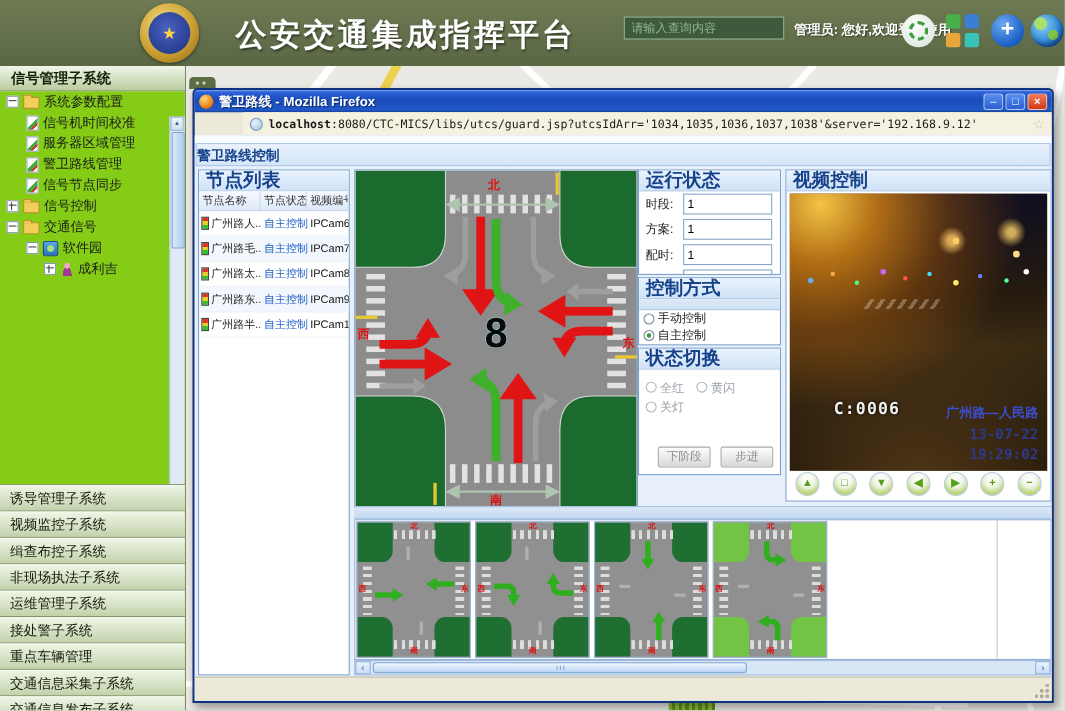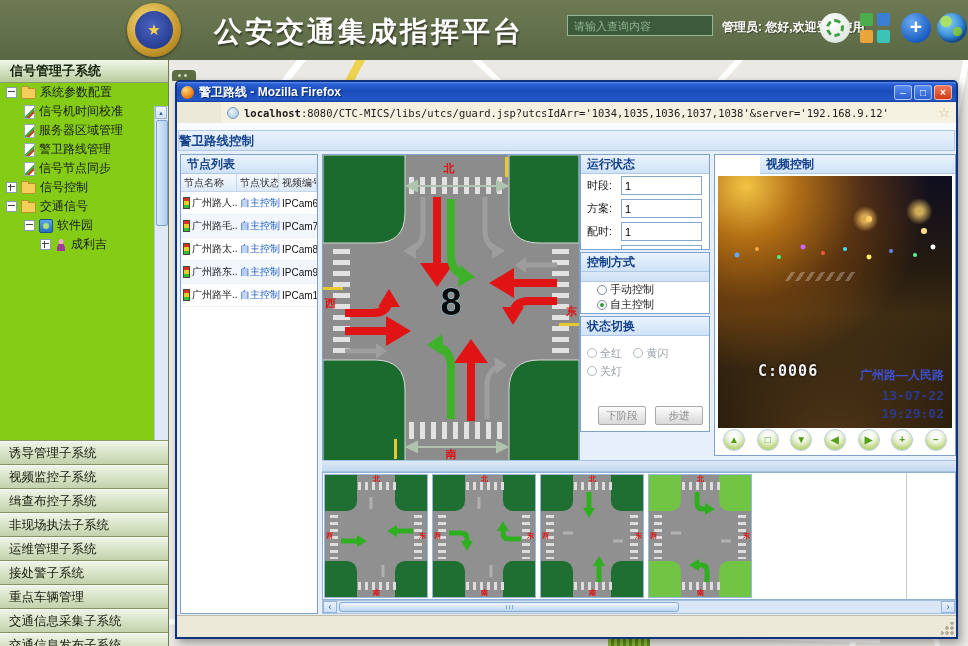--- a/index.html
+++ b/index.html
@@ -64,40 +64,40 @@
   .urlbar{height:21px;background:#f5f1e0;border-bottom:1px solid #b8b29a;display:flex;align-items:center;padding:0 6px;gap:5px;margin-left:44px;}
   .uglobe{width:12px;height:12px;border-radius:50%;background:radial-gradient(circle at 40% 35%,#eaf4fc,#9cc0dd);border:1px solid #7a9ec0;box-sizing:border-box;flex:none;}
   .urltext{font-family:"DejaVu Sans Mono",monospace;font-size:10.5px;color:#1a1a1a;white-space:nowrap;overflow:hidden;flex:1;}
   .urltext b{font-weight:bold;}
   .star{margin-left:auto;color:#c9c39a;font-size:13px;flex:none;cursor:pointer;}
   .win-body{position:absolute;top:41px;left:0;right:0;bottom:0;background:#e6effa;overflow:hidden;}
   .page-top{height:7px;background:#f8fbff;}
   .page-titlebar{position:absolute;top:7px;left:1px;right:1px;height:21px;background:linear-gradient(180deg,#eaf2fd,#d3e5f8);border:1px solid #b0c8e4;box-sizing:border-box;text-align:left;line-height:20px;font-size:12.5px;font-weight:bold;color:#15428b;}
   
   .panel{position:absolute;border:1px solid #7da2ce;background:#fff;box-sizing:border-box;overflow:hidden;}
-  .panel-h{height:18px;line-height:18px;background:linear-gradient(180deg,#eaf3fe,#cfe2f7);border-bottom:1px solid #b0c8e4;font-size:12px;font-weight:bold;color:#15428b;padding-left:6px;}
+  .panel-h{height:18px;line-height:18px;background:linear-gradient(180deg,#eaf3fe,#cfe2f7);border-bottom:1px solid #b0c8e4;font-size:17px;font-weight:bold;color:#15428b;padding-left:6px;}
   
   .colhead{display:flex;height:17px;background:linear-gradient(180deg,#f7faff,#dce9f8);border-bottom:1px solid #c5d6ea;font-size:10px;color:#333;align-items:center;}
   .colhead span{border-right:1px solid #c5d6ea;padding-left:3px;box-sizing:border-box;height:100%;line-height:17px;white-space:nowrap;overflow:hidden;}
   .c-name{width:56px;flex:none;}.c-status{width:42px;flex:none;}.c-video{width:38px;flex:none;}
   .nrow{display:flex;height:22px;align-items:center;font-size:10px;border-bottom:1px solid #edf2f9;cursor:pointer;}
   .nrow:nth-child(even){background:#f2f7fd;}
   .nrow .c-name{display:flex;align-items:center;gap:2px;padding-left:2px;color:#222;white-space:nowrap;overflow:hidden;box-sizing:border-box;}
   .nrow .c-status{color:#1f5fc8;padding-left:3px;box-sizing:border-box;white-space:nowrap;}
   .nrow .c-video{color:#111;padding-left:3px;box-sizing:border-box;white-space:nowrap;}
   .tl-ic{width:5px;height:10px;background:linear-gradient(180deg,#e03020 0 33%,#e8d020 33% 66%,#30c030 66% 100%);border:1px solid #444;flex:none;}
   
   .frow{display:flex;align-items:center;height:23px;padding:0 6px;}
   .frow label{width:34px;font-size:11px;color:#222;flex:none;}
   .frow input{width:74px;height:15px;border:1px solid #86a7cc;font-size:11px;padding-left:3px;font-family:"Liberation Sans",sans-serif;}
   .subband{height:9px;background:linear-gradient(180deg,#dce9f8,#cfe0f4);border-bottom:1px solid #b0c8e4;}
   .radio{width:10px;height:10px;border-radius:50%;border:1px solid #7a8aa0;background:#fff;display:inline-block;vertical-align:-2px;margin-right:3px;position:relative;box-sizing:border-box;flex:none;}
   .radio.sel::after{content:"";position:absolute;inset:2px;border-radius:50%;background:#2f9e2f;}
   .radio.dis{border-color:#b0b8c0;}
-  .ropt{font-size:11px;color:#222;height:15px;display:flex;align-items:center;padding-left:16px;cursor:pointer;}
+  .ropt{font-size:11px;color:#222;height:15px;display:flex;align-items:center;padding-left:4px;cursor:pointer;}
   .ropt3{display:inline-flex;align-items:center;font-size:11px;color:#9aa0a8;margin-right:7px;cursor:default;}
   .btnrow{position:absolute;bottom:6px;right:6px;display:flex;gap:9px;}
   .xbtn{width:46px;height:17px;font-size:10.5px;color:#8a8a8a;background:linear-gradient(180deg,#fdfdfd,#d8d8d8);border:1px solid #aaa;border-radius:2px;text-align:center;line-height:16px;cursor:default;}
   
   .video{position:absolute;left:3px;top:21px;right:3px;height:252px;background:
     radial-gradient(circle at 12% 4%,rgba(255,205,70,.95) 0%,rgba(245,150,20,.7) 16%,rgba(190,100,12,.38) 36%,transparent 58%),
     radial-gradient(circle at 63% 17%,rgba(255,225,130,.9) 0 1.5%,transparent 5%),
     radial-gradient(circle at 86% 14%,rgba(255,215,110,.8) 0 1.2%,transparent 4.5%),
     radial-gradient(circle at 50% 115%,rgba(95,65,28,.9),transparent 60%),
     linear-gradient(180deg,#0e0e20 0%,#241a10 35%,#3a2a12 55%,#241a0c 80%,#150e06 100%);overflow:hidden;}
@@ -481,21 +481,21 @@
               <span class="radio dis"></span>
               <span>关灯</span>
             </span>
         </div>
         <div class="btnrow">
           <div class="xbtn">下阶段</div>
           <div class="xbtn">步进</div>
         </div>
       </div>
 
-      <div class="panel" style="left:537px;top:31px;width:242px;height:302px;padding-left:45px;">
+      <div class="panel" style="left:537px;top:31px;width:242px;height:302px;">
         <div class="panel-h">视频控制</div>
         <div class="video">
           <div class="v-dots"></div>
           <div class="v-xwalk"></div>
           <div class="cam-id">C:0006</div>
           <div class="v-loc">广州路—人民路</div>
           <div class="v-date">13-07-22</div>
           <div class="v-time">19:29:02</div>
         </div>
         <div class="ptz">

